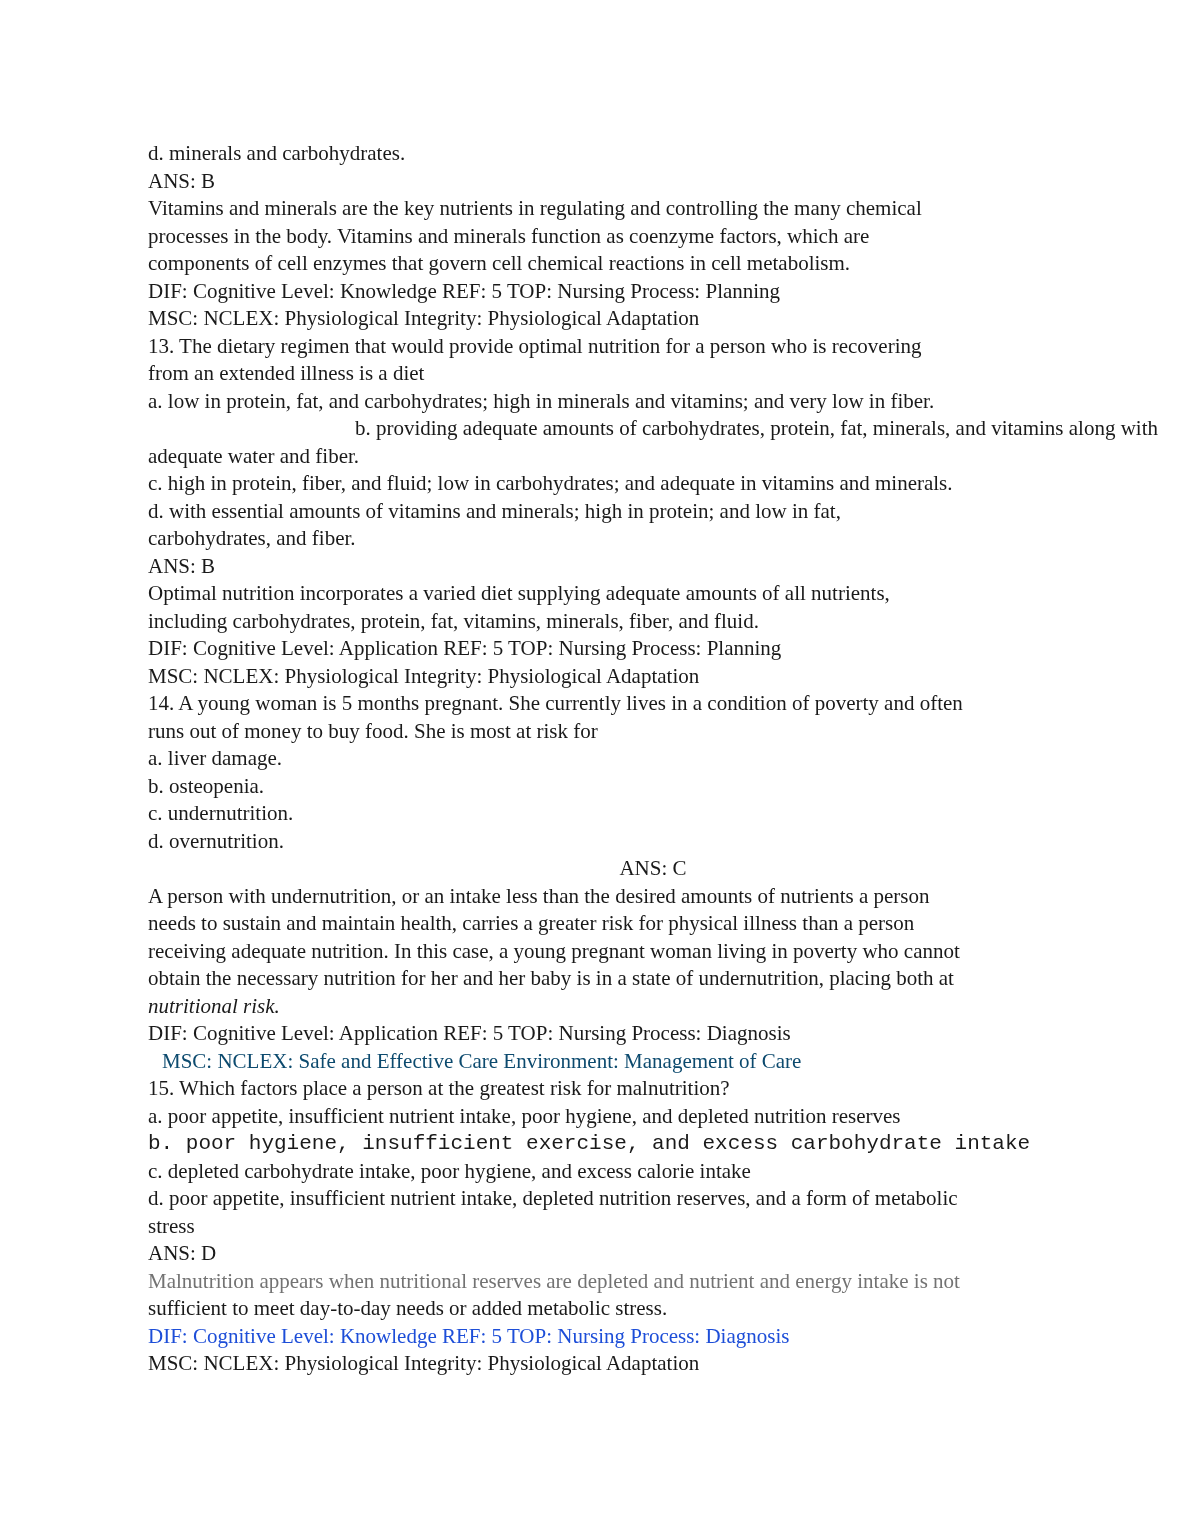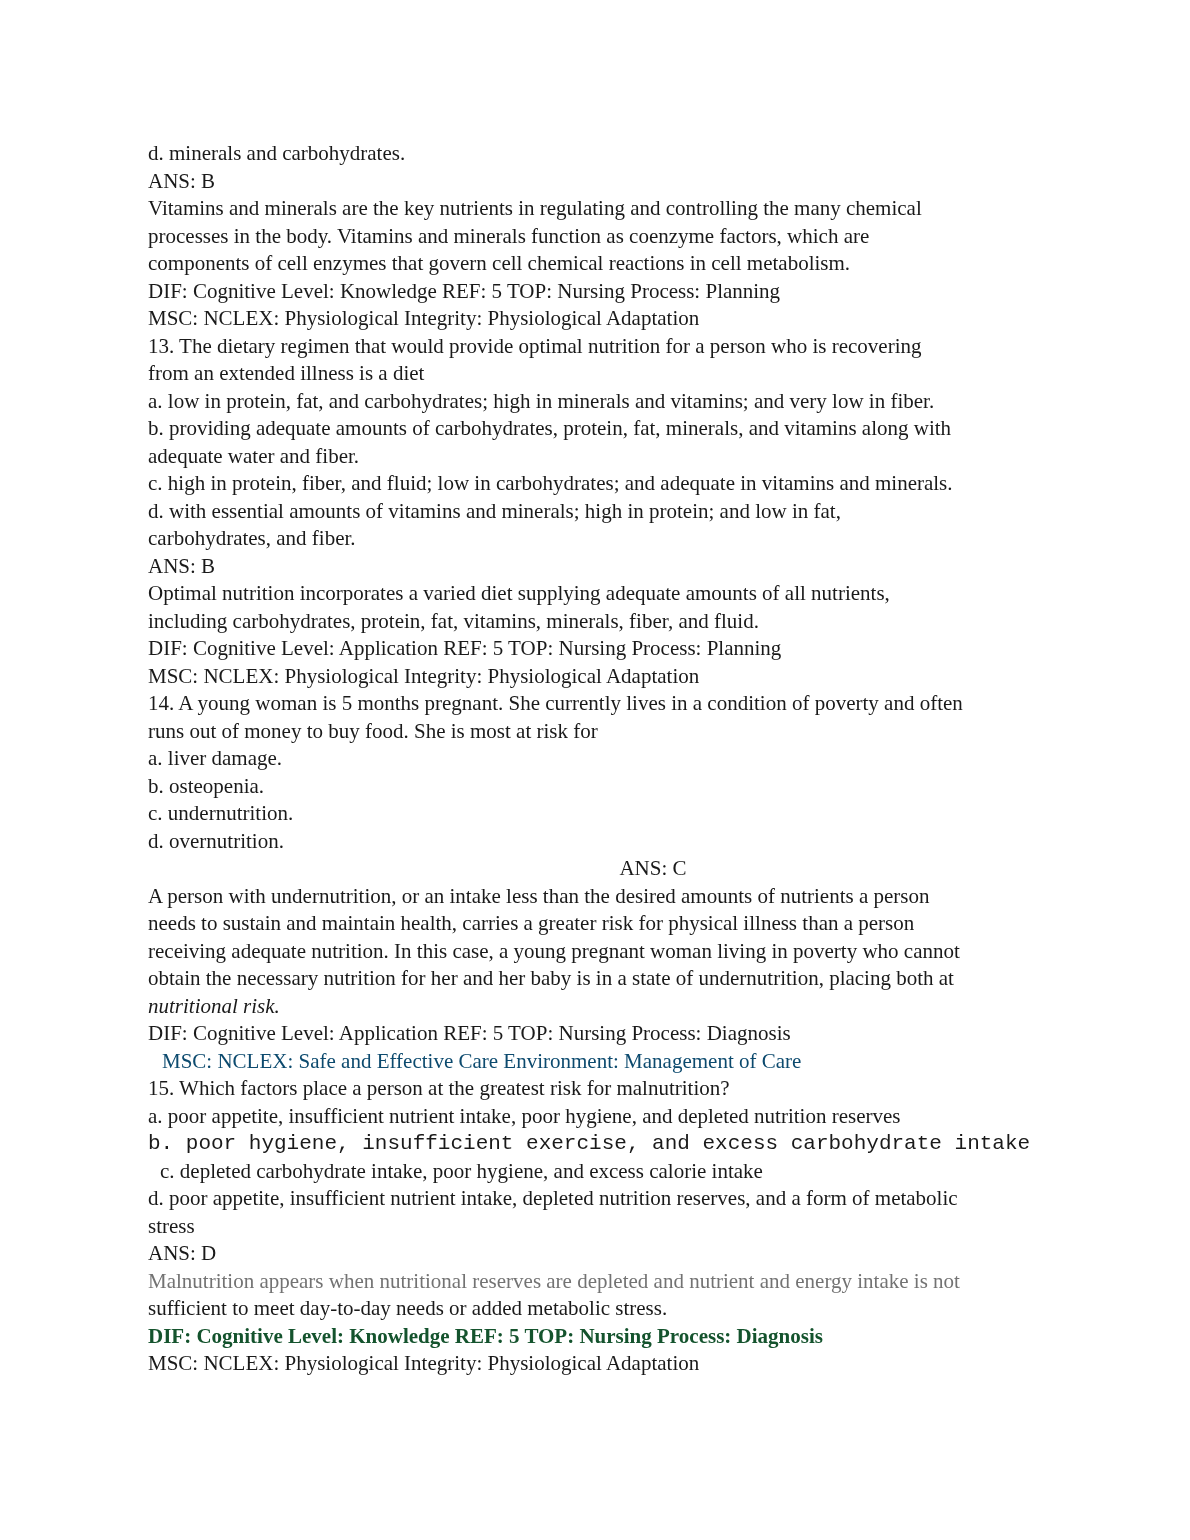--- a/index.html
+++ b/index.html
@@ -47,21 +47,21 @@
         <p class="line" style="color: rgb(26, 26, 26);">Vitamins and minerals are the key nutrients in regulating and controlling the many chemical</p>
         <p class="line" style="color: rgb(26, 26, 26);">processes in the body. Vitamins and minerals function as coenzyme factors, which are</p>
         <p class="line" style="color: rgb(26, 26, 26);">components of cell enzymes that govern cell chemical reactions in cell metabolism.</p>
         <p class="line" style="color: rgb(26, 26, 26);">DIF: Cognitive Level: Knowledge REF: 5 TOP: Nursing Process: Planning</p>
         <p class="line" style="color: rgb(26, 26, 26);">MSC: NCLEX: Physiological Integrity: Physiological Adaptation</p>
       </section>
     <section>
         <p class="line" style="color: rgb(26, 26, 26);">13. The dietary regimen that would provide optimal nutrition for a person who is recovering</p>
         <p class="line" style="color: rgb(26, 26, 26);">from an extended illness is a diet</p>
         <p class="line" style="color: rgb(26, 26, 26);">a. low in protein, fat, and carbohydrates; high in minerals and vitamins; and very low in fiber.</p>
-        <p class="line" style="color: rgb(26, 26, 26);">b. providing adequate amounts of carbohydrates, protein, fat, minerals, and vitamins along with</p>
+        <p class="line" style="color: rgb(26, 26, 26); text-align: right;">b. providing adequate amounts of carbohydrates, protein, fat, minerals, and vitamins along with</p>
         <p class="line" style="color: rgb(26, 26, 26);">adequate water and fiber.</p>
         <p class="line" style="color: rgb(26, 26, 26);">c. high in protein, fiber, and fluid; low in carbohydrates; and adequate in vitamins and minerals.</p>
         <p class="line" style="color: rgb(26, 26, 26);">d. with essential amounts of vitamins and minerals; high in protein; and low in fat,</p>
         <p class="line" style="color: rgb(26, 26, 26);">carbohydrates, and fiber.</p>
         <p class="line" style="color: rgb(26, 26, 26);">ANS: B</p>
         <p class="line" style="color: rgb(26, 26, 26);">Optimal nutrition incorporates a varied diet supplying adequate amounts of all nutrients,</p>
         <p class="line" style="color: rgb(26, 26, 26);">including carbohydrates, protein, fat, vitamins, minerals, fiber, and fluid.</p>
         <p class="line" style="color: rgb(26, 26, 26);">DIF: Cognitive Level: Application REF: 5 TOP: Nursing Process: Planning</p>
         <p class="line" style="color: rgb(26, 26, 26);">MSC: NCLEX: Physiological Integrity: Physiological Adaptation</p>
       </section>
@@ -78,23 +78,23 @@
         <p class="line" style="color: rgb(26, 26, 26);">receiving adequate nutrition. In this case, a young pregnant woman living in poverty who cannot</p>
         <p class="line" style="color: rgb(26, 26, 26);">obtain the necessary nutrition for her and her baby is in a state of undernutrition, placing both at</p>
         <p class="line" style="color: rgb(26, 26, 26); font-style: italic;">nutritional risk.</p>
         <p class="line" style="color: rgb(26, 26, 26);">DIF: Cognitive Level: Application REF: 5 TOP: Nursing Process: Diagnosis</p>
         <p class="line" style="color: #0c4a6e; margin-left: 14px;">MSC: NCLEX: Safe and Effective Care Environment: Management of Care</p>
       </section>
     <section>
         <p class="line" style="color: rgb(26, 26, 26);">15. Which factors place a person at the greatest risk for malnutrition?</p>
         <p class="line" style="color: rgb(26, 26, 26);">a. poor appetite, insufficient nutrient intake, poor hygiene, and depleted nutrition reserves</p>
         <p class="line" style="color: rgb(26, 26, 26); font-family: Liberation Mono, monospace;">b. poor hygiene, insufficient exercise, and excess carbohydrate intake</p>
-        <p class="line" style="color: rgb(26, 26, 26); margin-left: 12px;">c. depleted carbohydrate intake, poor hygiene, and excess calorie intake</p>
+        <p class="line" style="color: rgb(26, 26, 26);">c. depleted carbohydrate intake, poor hygiene, and excess calorie intake</p>
         <p class="line" style="color: rgb(26, 26, 26);">d. poor appetite, insufficient nutrient intake, depleted nutrition reserves, and a form of metabolic</p>
         <p class="line" style="color: rgb(26, 26, 26);">stress</p>
         <p class="line" style="color: rgb(26, 26, 26);">ANS: D</p>
         <p class="line" style="color: #737373;">Malnutrition appears when nutritional reserves are depleted and nutrient and energy intake is not</p>
         <p class="line" style="color: rgb(26, 26, 26);">sufficient to meet day-to-day needs or added metabolic stress.</p>
-        <p class="line" style="color: #14532d; font-weight: bold;">DIF: Cognitive Level: Knowledge REF: 5 TOP: Nursing Process: Diagnosis</p>
+        <p class="line" style="color: #1d4ed8;">DIF: Cognitive Level: Knowledge REF: 5 TOP: Nursing Process: Diagnosis</p>
         <p class="line" style="color: rgb(26, 26, 26);">MSC: NCLEX: Physiological Integrity: Physiological Adaptation</p>
       </section>
   </div>
 </div>
 
 </body></html>

